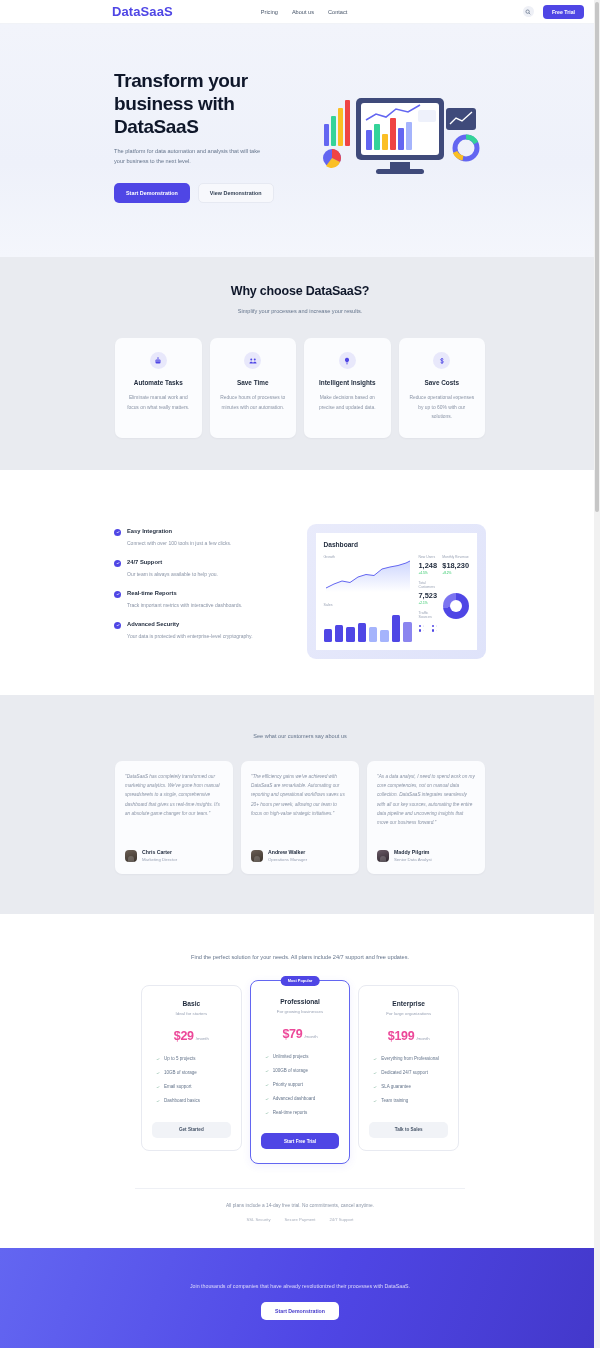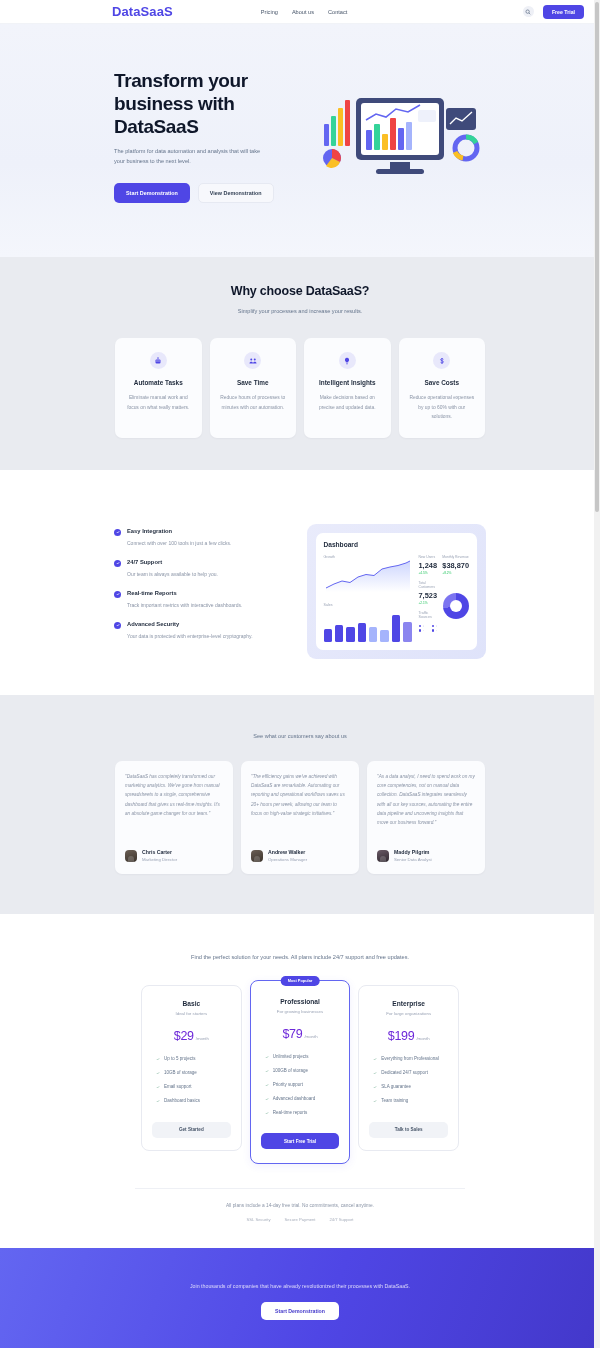--- a/index.html
+++ b/index.html
@@ -49,21 +49,21 @@
   
   .feat { background:#fff; padding:32px 0 36px; }
   .feat-body { width:372px; margin:22px auto 0; display:flex; gap:20px; align-items:flex-start; }
   .feat-list { width:175px; padding-top:4px; }
   .feat-item { display:flex; gap:6px; margin-bottom:12px; }
   .feat-check { width:7px; height:7px; min-width:7px; border-radius:50%; background:#4f46e5; display:flex; align-items:center; justify-content:center; margin-top:1px; }
   .feat-check svg { width:4px; height:4px; }
   .feat-name { font-size:5.8px; font-weight:bold; color:#1e293b; }
   .feat-desc { margin-top:5px; font-size:5px; color:#8a94a6; line-height:1.6; }
   .dash-wrap { flex:1; background:linear-gradient(135deg,#e9ebfb,#dfe3fa); border-radius:9px; padding:9px; }
-  .dash { background:#fff; border-radius:7px; padding:8px; }
+  .dash { background:#fff; border-radius:0; padding:8px; }
   .dash-title { font-size:6.6px; font-weight:bold; color:#1e293b; }
   .dash-grid { display:flex; gap:7px; margin-top:7px; }
   .dash-left { width:88px; }
   .dash-right { flex:1; }
   .mini-label { font-size:3.6px; color:#9aa3b5; }
   .kpis { display:flex; gap:5px; }
   .kpi { flex:1; }
   .kpi-label { font-size:3.4px; color:#9aa3b5; }
   .kpi-val { font-size:7.4px; font-weight:bold; color:#1e293b; margin-top:2px; }
   .kpi-delta { font-size:3.2px; color:#22c55e; margin-top:1px; }
@@ -94,21 +94,21 @@
 
   
   .pricing { background:#fff; padding:30px 0 26px; }
   .plans { width:318px; margin:22px auto 0; display:flex; gap:8px; align-items:flex-start; }
   .plan { flex:1; background:#fff; border:1px solid #e8eaf1; border-radius:8px; padding:14px 10px 12px; text-align:center; position:relative; }
   .plan.pop { border:1.4px solid #6366f1; padding-top:17px; margin-top:-5px; padding-bottom:14px; box-shadow:0 2px 8px rgba(79,70,229,.08); }
   .badge { position:absolute; top:-5px; left:50%; transform:translateX(-50%); background:#4f46e5; color:#fff; font-size:3.9px; font-weight:bold; padding:2.5px 7px; border-radius:8px; white-space:nowrap; }
   .plan-name { font-size:6.6px; font-weight:bold; color:#1e293b; }
   .plan-for { font-size:4.4px; color:#9aa3b5; margin-top:4px; }
   .plan-price { margin-top:10px; }
-  .plan-amount { font-size:12.5px; font-weight:normal; color:#6d28d9; letter-spacing:-.3px; }
+  .plan-amount { font-size:12.5px; font-weight:bold; color:#ec4899; letter-spacing:-.3px; }
   .plan-per { font-size:4.3px; color:#9aa3b5; margin-left:2px; }
   .plan-feats { margin-top:12px; text-align:left; padding-left:4px; }
   .pf { display:flex; gap:4px; font-size:4.5px; color:#64748b; margin-bottom:7px; line-height:1.55; }
   .pf svg { width:4px; height:4px; min-width:4px; margin-top:1px; }
   .plan-btn { width:100%; margin-top:10px; border-radius:5px; font-size:4.6px; font-weight:bold; padding:5.5px 0; border:none; }
   .plan-btn.grey { background:#f1f3f7; color:#475569; }
   .plan-btn.solid { background:#4f46e5; color:#fff; }
   .plan-foot { width:330px; margin:24px auto 0; border-top:1px solid #eef0f5; padding-top:14px; text-align:center; }
   .plan-foot-note { font-size:4.8px; color:#8a94a6; }
   .trust { margin-top:9px; display:flex; justify-content:center; gap:14px; }
@@ -335,21 +335,21 @@
             </div>
             <div class="dash-right">
               <div class="kpis">
                 <div class="kpi">
                   <div class="kpi-label">New Users</div>
                   <div class="kpi-val">1,248</div>
                   <div class="kpi-delta">+4.5%</div>
                 </div>
                 <div class="kpi">
                   <div class="kpi-label">Monthly Revenue</div>
-                  <div class="kpi-val">$38,870</div>
+                  <div class="kpi-val">$18,230</div>
                   <div class="kpi-delta">+8.2%</div>
                 </div>
               </div>
               <div class="donut-row">
                 <div style="flex:1">
                   <div class="kpi-label">Total Customers</div>
                   <div class="kpi-val">7,523</div>
                   <div class="kpi-delta">+2.1%</div>
                   <div class="mini-label" style="margin-top:6px">Traffic Sources</div>
                   <div class="traffic-rows">

